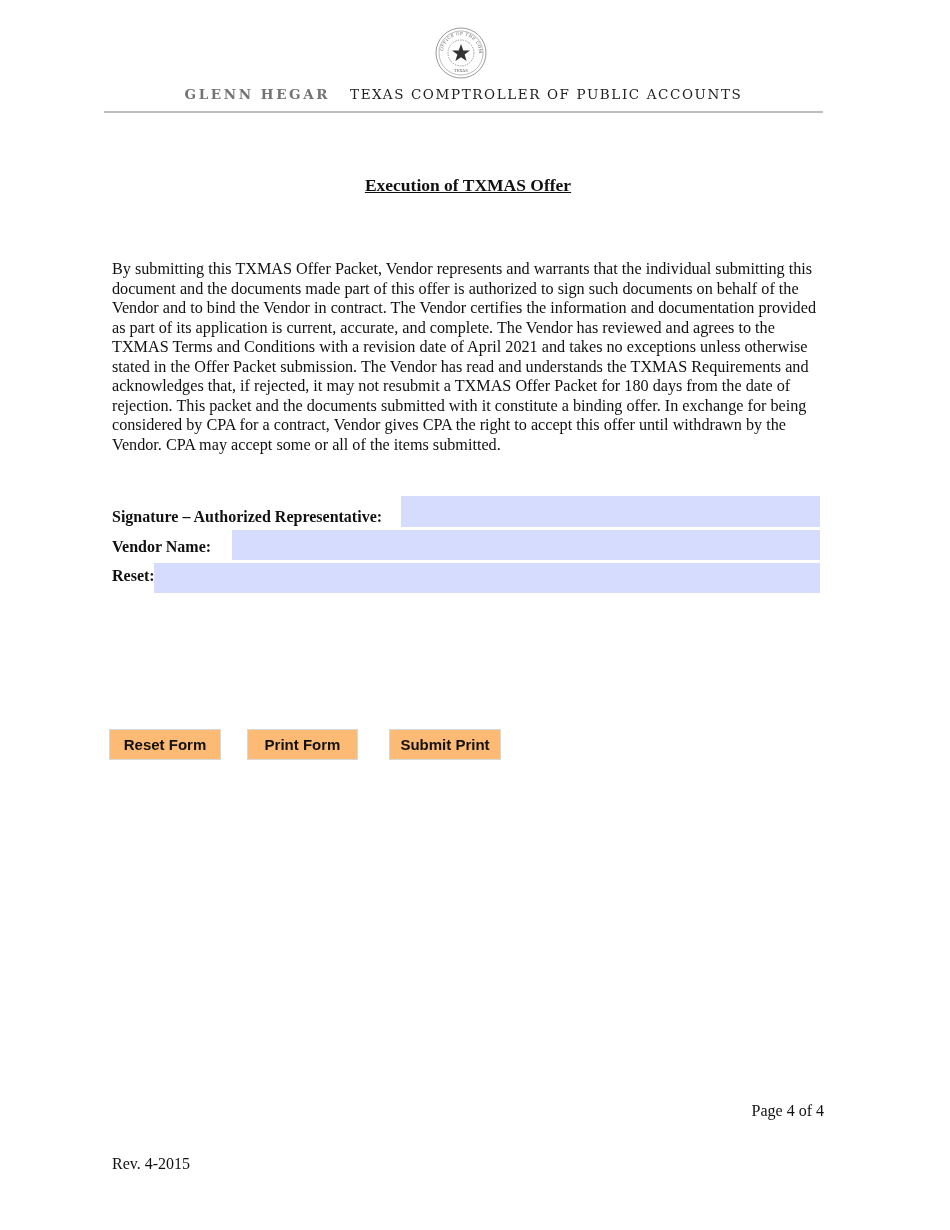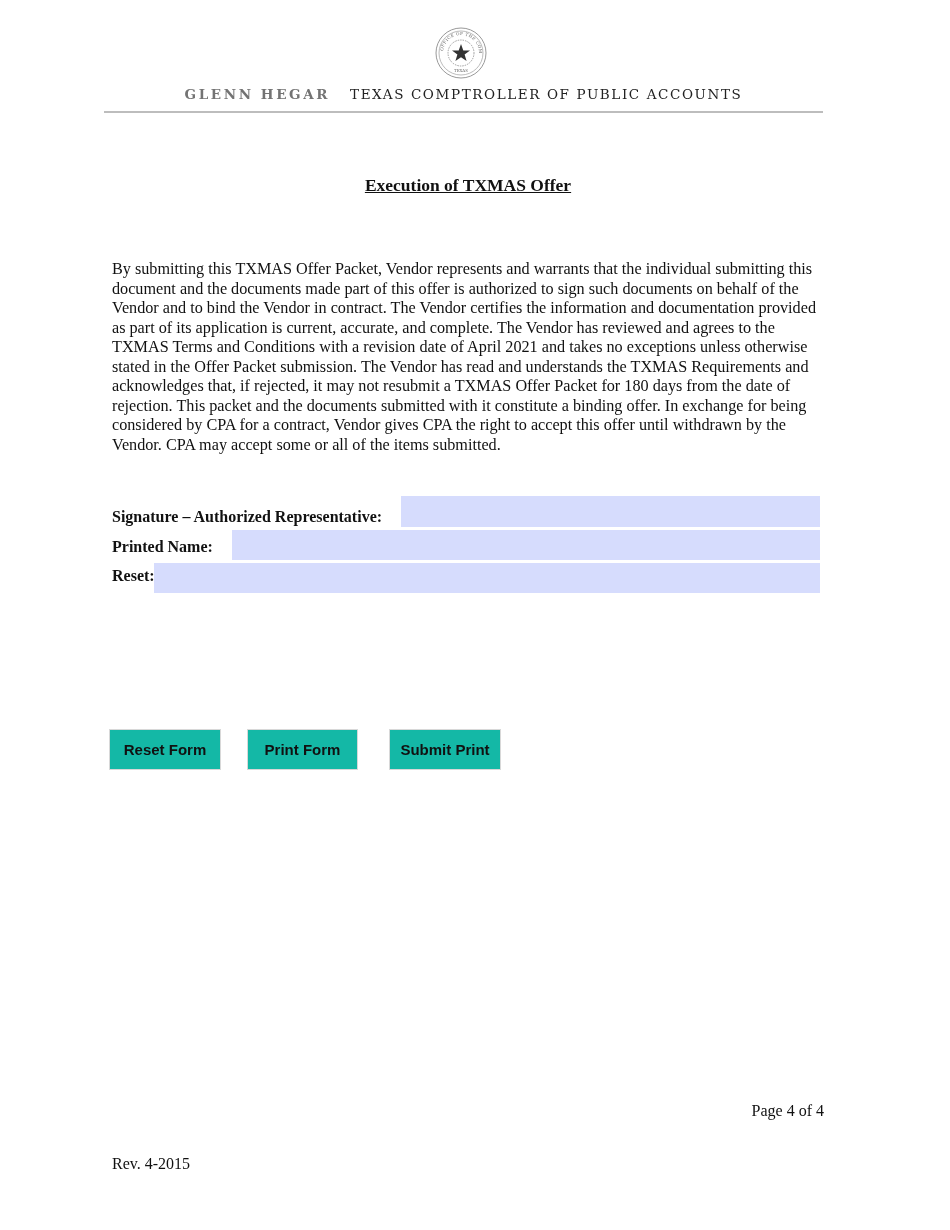--- a/index.html
+++ b/index.html
@@ -5,21 +5,21 @@
   html, body { margin: 0; padding: 0; background: #ffffff; }
   body { width: 950px; height: 1230px; position: relative; overflow: hidden; font-family: "Liberation Serif", serif; color: #111; }
   .seal { position: absolute; left: 435px; top: 27px; width: 52px; height: 52px; }
   .header { position: absolute; left: 104px; width: 719px; top: 86px; height: 22px; text-align: center; font-family: "DejaVu Serif", serif; font-size: 13.5px; letter-spacing: 1.6px; white-space: nowrap; color: #222; }
   .header .name { font-weight: bold; letter-spacing: 2.6px; margin-right: 14px; color: #737373; }
   .header-rule { position: absolute; left: 104px; top: 111px; width: 719px; height: 2px; background: #bdbdbd; }
   .title { position: absolute; left: 0; width: 936px; top: 175px; text-align: center; font-weight: bold; font-size: 17.5px; text-decoration: underline; }
   .body-text { position: absolute; left: 112px; top: 221px; width: 720px; font-size: 16.2px; line-height: 19.5px; margin-top: 39px; }
   .field-label { position: absolute; font-weight: bold; font-size: 16px; white-space: nowrap; }
   .field-input { position: absolute; background: #d6dcfd; border: none; outline: none; padding: 0; margin: 0; }
-  .btn { position: absolute; top: 729px; height: 41px; background: #14b8a6; border: 1px solid #d8d8d8; font-family: "Liberation Sans", sans-serif; font-weight: bold; font-size: 15px; color: #111; display: flex; align-items: center; justify-content: center; box-sizing: border-box; cursor: pointer; }
+  .btn { position: absolute; top: 729px; height: 31px; background: #fdba74; border: 1px solid #d8d8d8; font-family: "Liberation Sans", sans-serif; font-weight: bold; font-size: 15px; color: #111; display: flex; align-items: center; justify-content: center; box-sizing: border-box; cursor: pointer; }
   .footer-left { position: absolute; left: 112px; top: 1155px; font-size: 16px; }
   .footer-right { position: absolute; right: 126px; top: 1102px; font-size: 16px; }
 </style>
 </head>
 <body>
 
 <div class="seal">
   <svg width="52" height="52" viewBox="0 0 52 52">
     <circle cx="26" cy="26" r="25" fill="#fff" stroke="#999" stroke-width="1"></circle>
     <circle cx="26" cy="26" r="22" fill="none" stroke="#aaa" stroke-width="0.8"></circle>
@@ -39,21 +39,21 @@
 </div>
 <div class="header-rule"></div>
 
 <div class="title">Execution of TXMAS Offer</div>
 
 <div class="body-text">By submitting this TXMAS Offer Packet, Vendor represents and warrants that the individual submitting this document and the documents made part of this offer is authorized to sign such documents on behalf of the Vendor and to bind the Vendor in contract. The Vendor certifies the information and documentation provided as part of its application is current, accurate, and complete. The Vendor has reviewed and agrees to the TXMAS Terms and Conditions with a revision date of April 2021 and takes no exceptions unless otherwise stated in the Offer Packet submission. The Vendor has read and understands the TXMAS Requirements and acknowledges that, if rejected, it may not resubmit a TXMAS Offer Packet for 180 days from the date of rejection. This packet and the documents submitted with it constitute a binding offer. In exchange for being considered by CPA for a contract, Vendor gives CPA the right to accept this offer until withdrawn by the Vendor. CPA may accept some or all of the items submitted.</div>
 
 <div class="field-label" style="left:112px; top:508px;">Signature – Authorized Representative:</div>
 <input class="field-input" style="left: 401px; top: 496px; width: 419px; height: 31px;" type="text" value="">
 
-<div class="field-label" style="left:112px; top:538px;">Printed Name:</div>
+<div class="field-label" style="left:112px; top:538px;">Vendor Name:</div>
 <input class="field-input" style="left: 232px; top: 530px; width: 588px; height: 30px;" type="text" value="">
 
 <div class="field-label" style="left:112px; top:567px;">Reset:</div>
 <input class="field-input" style="left: 154px; top: 563px; width: 666px; height: 30px;" type="text" value="">
 
 <div class="btn" style="left:109px; width:112px;">
   <span>Reset Form</span>
 </div>
 <div class="btn" style="left:247px; width:111px;text-align:center;">
   <span>Print Form</span>

